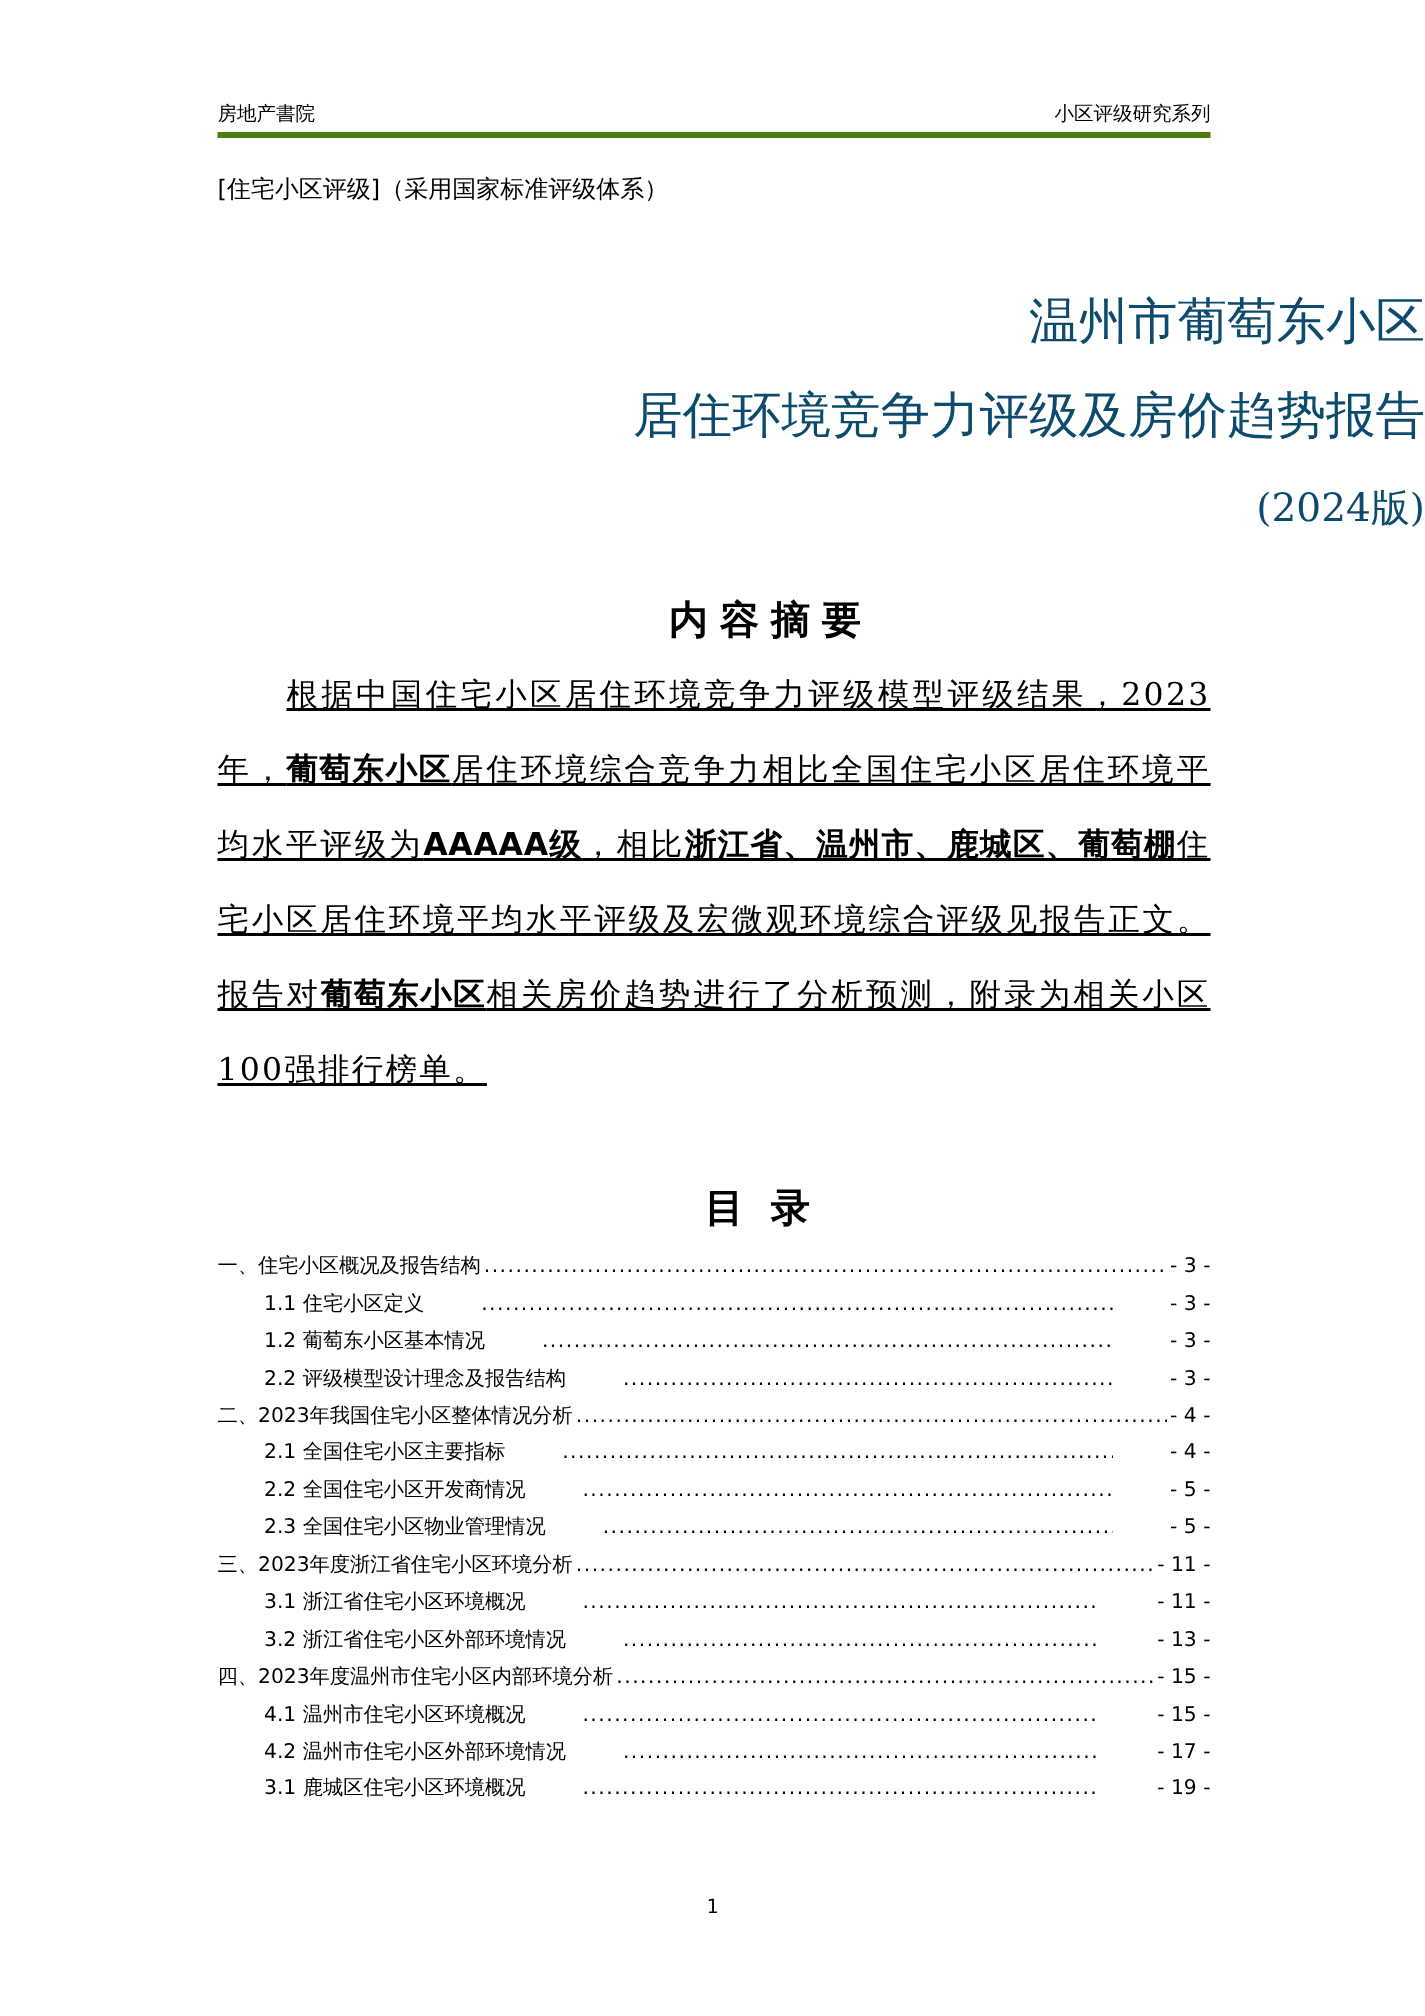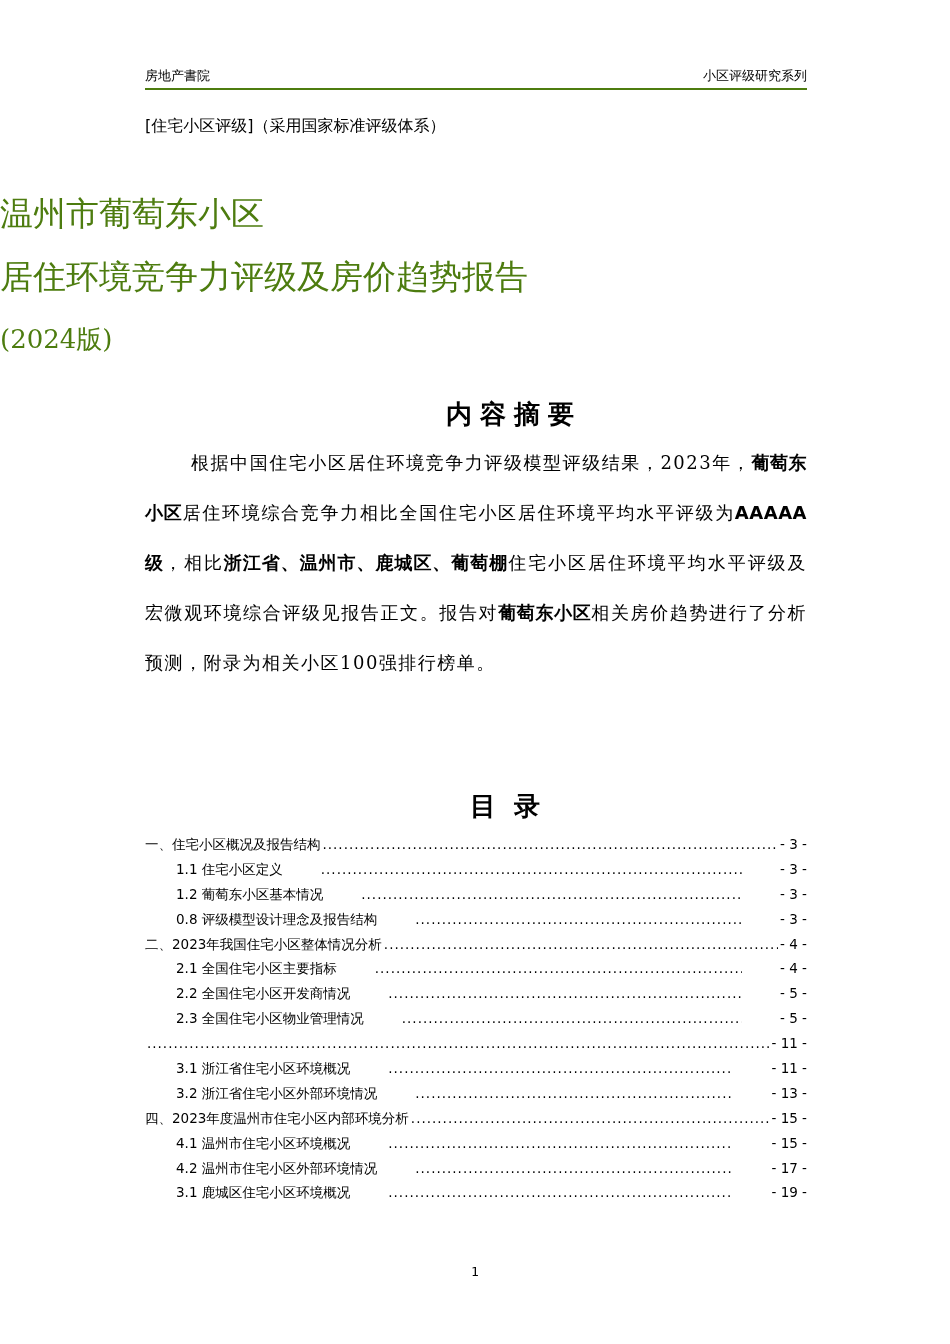--- a/index.html
+++ b/index.html
@@ -14,43 +14,43 @@
     overflow: hidden;
     font-family: "DejaVu Serif", "Liberation Serif", serif;
     color: #000;
   }
   .page-header {
     position: absolute;
     left: 145px;
     top: 66px;
     width: 662px;
     height: 22px;
-    border-bottom: 2px solid #4d7c0f;
+    border-bottom: 4px solid #4d7c0f;
     font-family: Liberation Sans, sans-serif;
     font-size: 13px;
     line-height: 20px;
   }
   .page-header .left { position: absolute; left: 0; top: 0; }
   .page-header .right { position: absolute; right: 0; top: 0; }
 
   .classification {
     position: absolute;
     left: 145px;
     top: 114px;
     font-size: 16px;
     line-height: 24px;
     font-family: "DejaVu Sans", "Liberation Sans", sans-serif;
   }
 
   .title-block {
     position: absolute;
     left: 0;
     width: 950px;
-    text-align: left;
-    color: #4d7c0f;
+    text-align: right;
+    color: #0c4a6e;
     font-family: "DejaVu Sans", "Liberation Sans", sans-serif;
   }
   .title-line1 { top: 192px; font-size: 33px; line-height: 44px; }
   .title-line2 { top: 255px; font-size: 33px; line-height: 44px; }
   .title-line3 { top: 319px; font-size: 26px; line-height: 40px; font-family: "DejaVu Serif", "Liberation Serif", serif; }
 
   .section-heading {
     position: absolute;
     left: 0;
     width: 950px;
@@ -62,25 +62,26 @@
     margin-left: 39px;
   }
   .abstract-heading { top: 394px; line-height: 40px; }
   .toc-heading { top: 786px; line-height: 40px; letter-spacing: 18px; }
 
   .abstract-body {
     position: absolute;
     left: 145px;
     top: 438px;
     width: 662px;
-    font-size: 18px;
+    font-size: 21px;
     line-height: 50px;
     text-align: justify;
     text-indent: 46px;
     letter-spacing: 1.5px;
+    text-decoration: underline;
   }
   .abstract-body b { font-family: "DejaVu Sans", "Liberation Sans", sans-serif; font-weight: bold; letter-spacing: 0.5px; }
 
   .toc {
     position: absolute;
     left: 145px;
     top: 832px;
     width: 662px;
     font-size: 13.5px;
     font-family: "DejaVu Sans", "Liberation Sans", sans-serif;
@@ -147,21 +148,21 @@
       <span class="label">1.1 住宅小区定义</span>
       <span class="leader"></span>
       <span class="page">- 3 -</span>
     </div>
     <div class="toc-row level-2">
       <span class="label">1.2 葡萄东小区基本情况</span>
       <span class="leader"></span>
       <span class="page">- 3 -</span>
     </div>
     <div class="toc-row level-2">
-      <span class="label">0.8 评级模型设计理念及报告结构</span>
+      <span class="label">2.2 评级模型设计理念及报告结构</span>
       <span class="leader"></span>
       <span class="page">- 3 -</span>
     </div>
     <div class="toc-row level-1">
       <span class="label">二、2023年我国住宅小区整体情况分析</span>
       <span class="leader"></span>
       <span class="page">- 4 -</span>
     </div>
     <div class="toc-row level-2">
       <span class="label">2.1 全国住宅小区主要指标</span>
@@ -172,20 +173,21 @@
       <span class="label">2.2 全国住宅小区开发商情况</span>
       <span class="leader"></span>
       <span class="page">- 5 -</span>
     </div>
     <div class="toc-row level-2">
       <span class="label">2.3 全国住宅小区物业管理情况</span>
       <span class="leader"></span>
       <span class="page">- 5 -</span>
     </div>
     <div class="toc-row level-1">
+      <span class="label">三、2023年度浙江省住宅小区环境分析</span>
       <span class="leader"></span>
       <span class="page">- 11 -</span>
     </div>
     <div class="toc-row level-2">
       <span class="label">3.1 浙江省住宅小区环境概况</span>
       <span class="leader"></span>
       <span class="page">- 11 -</span>
     </div>
     <div class="toc-row level-2">
       <span class="label">3.2 浙江省住宅小区外部环境情况</span>

